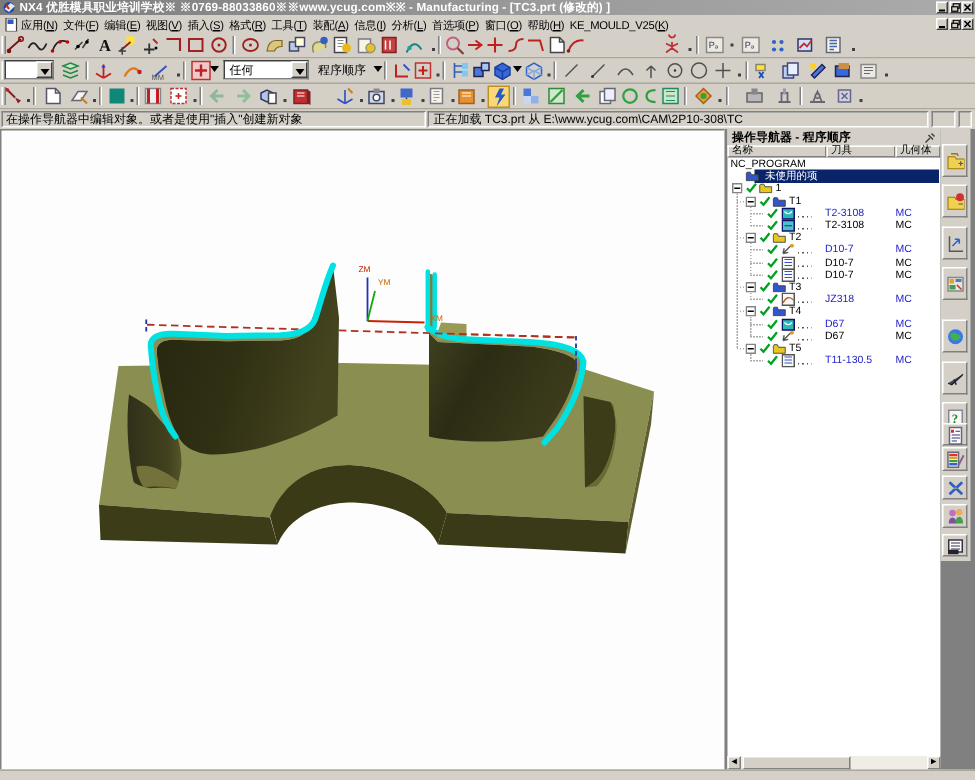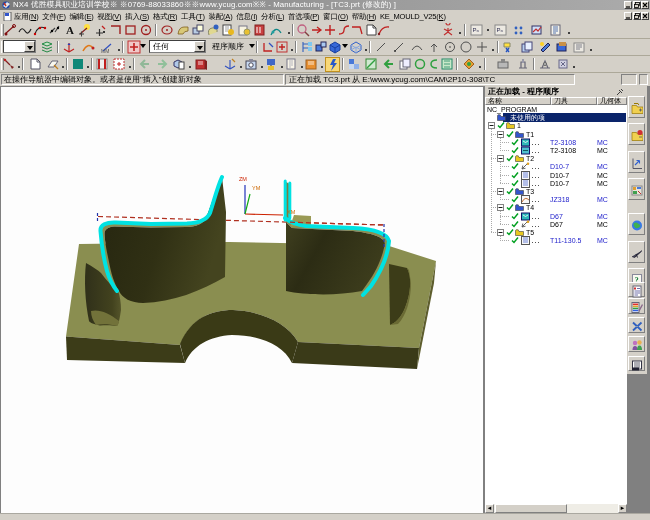--- a/index.html
+++ b/index.html
@@ -21,21 +21,21 @@
 </style>
 </head>
 <body>
 
 <div class="abs" style="left:0;top:0;width:650px;height:10px;background:linear-gradient(90deg,#7b7b7b,#9a9a9a 55%,#ababab)">
   <svg class="abs" style="left:2px;top:1px" width="9" height="8" viewBox="0 0 9 8">
       <circle cx="4" cy="4" r="3.6" fill="#1846b0"></circle>
       <path d="M1 5 L5 1 L8 3 L4 7 Z" fill="#e8e8e8"></path>
       <path d="M2 2 L4 5" stroke="#c03020" stroke-width="1.4"></path>
     </svg>
-  <div class="abs" style="left:13px;top:1px;font-size:7.8px;line-height:8px;color:#fff;font-weight:normal;white-space:nowrap;letter-spacing:0.1px">NX4 优胜模具职业培训学校※ ※0769-88033860※※www.ycug.com※※ - Manufacturing - [TC3.prt (修改的) ]</div>
+  <div class="abs" style="left:13px;top:1px;font-size:7.8px;line-height:8px;color:#fff;font-weight:bold;white-space:nowrap;letter-spacing:0.1px">NX4 优胜模具职业培训学校※ ※0769-88033860※※www.ycug.com※※ - Manufacturing - [TC3.prt (修改的) ]</div>
   <div class="win-btn" style="left:624px;top:1px">
       <svg width="6" height="6" viewBox="0 0 6 6" style="display:block;margin:0 auto">
         <path d="M1 5 h4" stroke="#000" stroke-width="1.2"></path>
       </svg>
     </div>
   <div class="win-btn" style="left:633px;top:1px">
       <svg width="6" height="6" viewBox="0 0 6 6" style="display:block;margin:0 auto">
         <rect x="1.5" y="0.5" width="4" height="3" fill="none" stroke="#000" stroke-width="0.8"></rect>
         <rect x="0.5" y="2.5" width="4" height="3" fill="#d4d0c8" stroke="#000" stroke-width="0.8"></rect>
       </svg>
@@ -607,21 +607,21 @@
         <rect x="3" y="3" width="8" height="8" fill="#d0d0e0" stroke="#668"></rect>
         <path d="M5 5 l4 4 M9 5 l-4 4" stroke="#668"></path>
       </svg>
     </div>
     <div class="sep" style="left:533px"></div>
     <div class="dot" style="left:573px"></div>
   </div>
 
 <div class="abs" style="left:0;top:73px;width:650px;height:13px;background:#d4d0c8">
   <div class="sunken" style="left:1px;top:1px;width:283px;height:11px;padding-left:2px">在操作导航器中编辑对象。或者是使用"插入"创建新对象</div>
-  <div class="sunken" style="left:285px;top:1px;width:290px;height:11px;padding-left:3px">正在加载 TC3.prt 从 E:\www.ycug.com\CAM\2P10-308\TC</div>
+  <div class="sunken" style="left:285px;top:1px;width:334px;height:11px;padding-left:3px">正在加载 TC3.prt 从 E:\www.ycug.com\CAM\2P10-308\TC</div>
     <div class="sunken" style="left:621px;top:1px;width:16px;height:11px"></div>
     <div class="sunken" style="left:639px;top:1px;width:9px;height:11px"></div>
 </div>
 
 <div class="abs" style="left:0;top:86px;width:483px;height:427px;background:#fdfdfd;border-top:1px solid #808080;border-left:1px solid #808080">
 <svg width="482" height="426" viewBox="0 0 482 426" style="display:block">
   <defs>
     <linearGradient id="gL" x1="0" y1="0" x2="1" y2="0.3">
       <stop offset="0" stop-color="#262610"></stop>
           <stop offset="0.55" stop-color="#303014"></stop>
@@ -681,21 +681,21 @@
   <line x1="244" y1="98" x2="244" y2="127" stroke="#2233bb" stroke-width="1.2"></line>
   <line x1="244" y1="127" x2="282" y2="128" stroke="#cc2200" stroke-width="1.2"></line>
   <line x1="244" y1="127" x2="249" y2="107" stroke="#11aa11" stroke-width="1.2"></line>
   <text x="238" y="94" font-size="5.5" fill="#cc2200" font-family="Liberation Sans">ZM</text>
   <text x="251" y="103" font-size="5.5" fill="#cc6600" font-family="Liberation Sans">YM</text>
   <text x="286" y="127" font-size="5.5" fill="#cc6600" font-family="Liberation Sans">XM</text>
 </svg>
 </div>
 
 <div class="abs" style="left:483px;top:86px;width:144px;height:429px;border-left:2px solid #808080;background:#fff" id="panel">
-  <div class="abs" style="left:0;top:0;width:142px;height:11px;background:#d4d0c8;font-size:8px;font-weight:bold;line-height:11px;padding-left:3px;white-space:nowrap">正在加载 - 程序顺序</div>
+  <div class="abs" style="left:0;top:0;width:142px;height:11px;background:#d4d0c8;font-size:8px;font-weight:bold;line-height:11px;padding-left:3px;white-space:nowrap">操作导航器 - 程序顺序</div>
   <svg class="abs" style="left:131px;top:2px" width="8" height="8" viewBox="0 0 8 8">
       <path d="M1 7 L4 4 M3 2 L6 5 M5 1 L7 3" stroke="#404040" stroke-width="1" fill="none"></path>
     </svg>
 
   <div class="abs" style="left:0;top:11px;width:66px;height:8px;background:#d4d0c8;border:1px solid;border-color:#fff #808080 #808080 #fff;font-size:7px;line-height:6px;padding-left:2px">名称</div>
   <div class="abs" style="left:66px;top:11px;width:46px;height:8px;background:#d4d0c8;border:1px solid;border-color:#fff #808080 #808080 #fff;font-size:7px;line-height:6px;padding-left:2px">刀具</div>
   <div class="abs" style="left:112px;top:11px;width:30px;height:8px;background:#d4d0c8;border:1px solid;border-color:#fff #808080 #808080 #fff;font-size:7px;line-height:6px;padding-left:2px">几何体</div>
   <div class="abs" style="left:0;top:0;width:142px;height:418px;overflow:hidden">
       <div class="abs" style="left:2px;top:19px;font-size:7px;line-height:9px;color:#000;white-space:nowrap">NC_PROGRAM</div>
       <div class="abs" style="left:18px;top:27px;width:123px;height:9px;background:#0a246a"></div>

